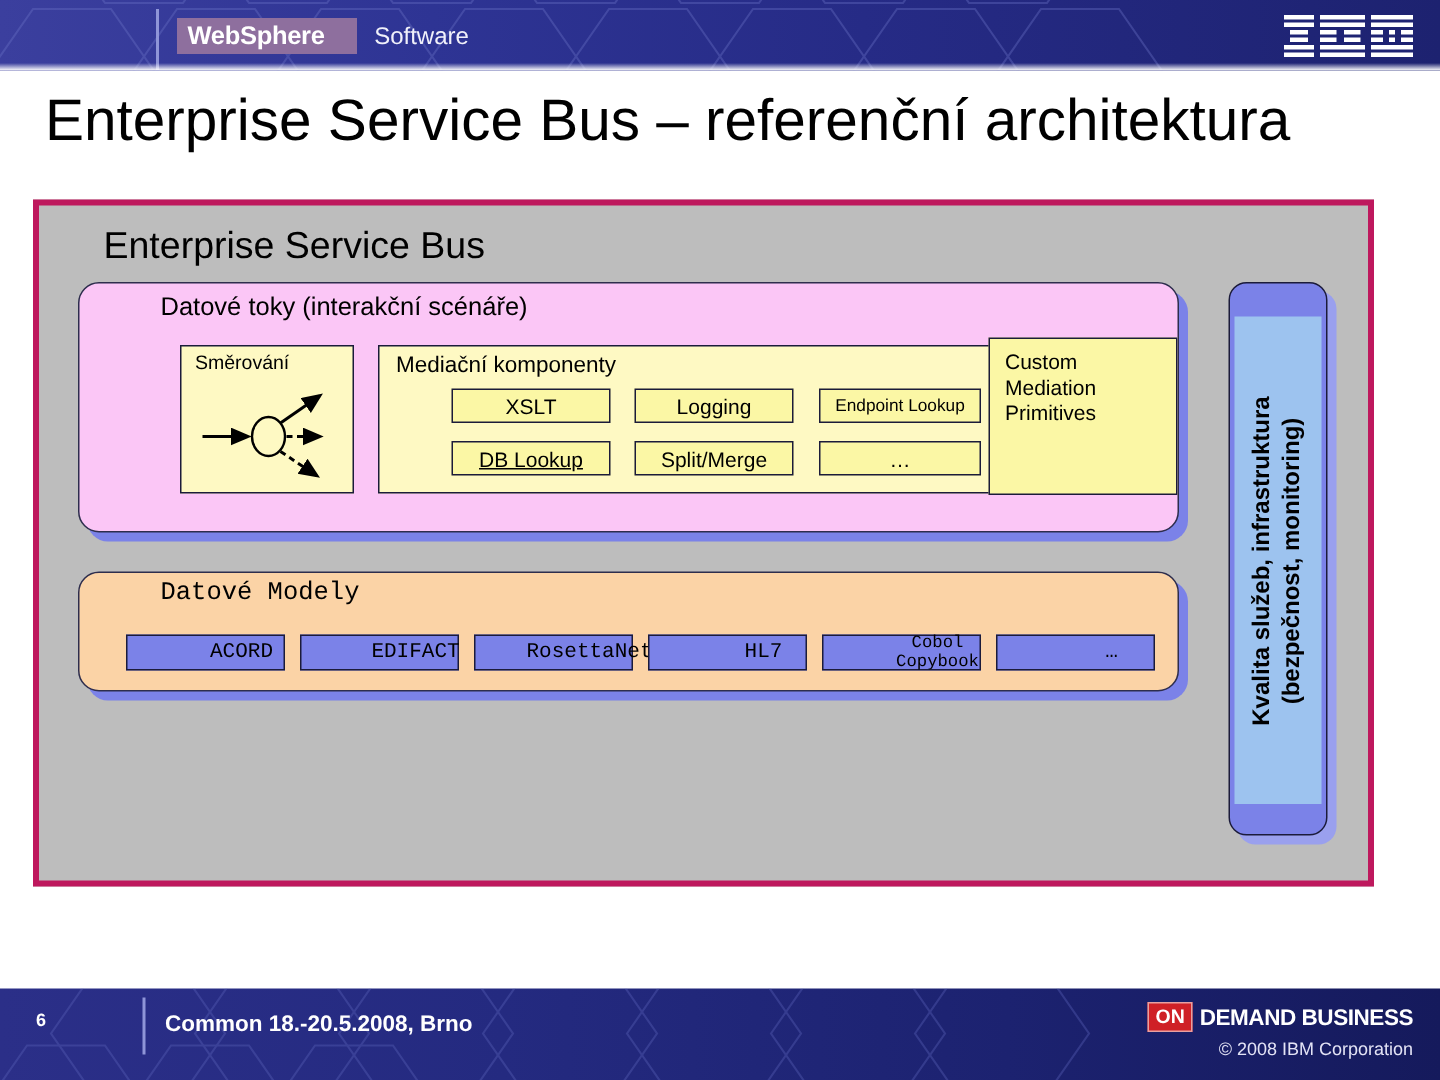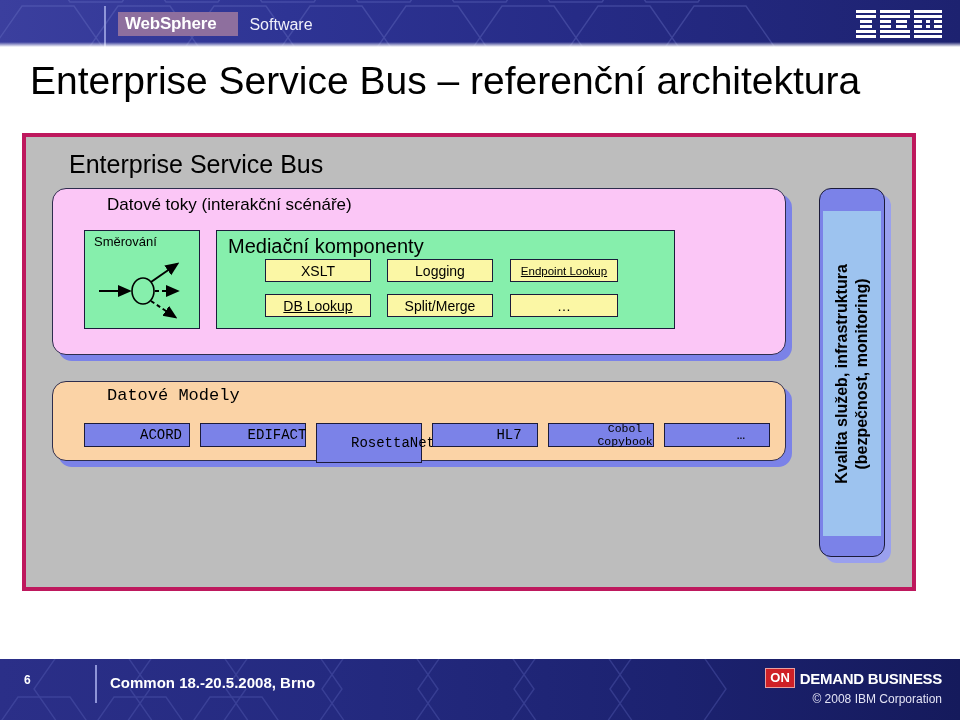--- a/index.html
+++ b/index.html
@@ -107,29 +107,30 @@
   .flows { left: 26px; top: 51px; width: 734px; height: 167px;
            background: #fbc6f6; }
   .models { left: 26px; top: 244px; width: 734px; height: 80px;
             background: #fbd3a6; font-family: Liberation Mono, monospace; }
   .protocols { left: 26px; top: 340px; width: 734px; height: 80px;
                background: #d9f7cd; }
 
   
   .blue-panel {
     position: absolute;
-    background: #86efac;
+    background: #fef9c3;
     border: 1px solid #1b1b3a;
     box-sizing: border-box;
+    margin-left: 36px;
   }
   .routing-panel { left: 31px; top: 41px; width: 116px; height: 99px; }
   .mediation-panel { left: 163px; top: 41px; width: 459px; height: 99px; }
   .mediation-label {
     position: absolute; left: 11px; top: 4px;
-    font-size: 20px; color: #000;
+    font-size: 15px; color: #000;
     white-space: nowrap;
   }
 
   
   .chip-yellow {
     position: absolute;
     background: #fbf7a5;
     border: 1px solid #1b1b3a;
     box-sizing: border-box;
     display: flex; align-items: center; justify-content: center;
@@ -324,35 +325,38 @@
           <line x1="64" y1="40" x2="86" y2="40" stroke="#000" stroke-width="2" stroke-dasharray="4,3" marker-end="url(#ah)"></line>
           <line x1="60" y1="50" x2="84" y2="66" stroke="#000" stroke-width="2" stroke-dasharray="4,3" marker-end="url(#ah)"></line>
         </svg>
       </div>
 
       <div class="blue-panel mediation-panel">
         <div class="mediation-label">Mediační komponenty</div>
         <div id="mediation-chips">
             <div class="chip-yellow" style="left: 48px; top: 28px; width: 106px; height: 23px;">XSLT</div>
             <div class="chip-yellow" style="left: 170px; top: 28px; width: 106px; height: 23px;">Logging</div>
-            <div class="chip-yellow small" style="left: 293px; top: 28px; width: 108px; height: 23px; text-decoration: underline;">Endpoint Lookup</div>
+            <div class="chip-yellow small" style="left: 293px; top: 28px; width: 108px; height: 23px;">Endpoint Lookup</div>
             <div class="chip-yellow" style="left: 48px; top: 63px; width: 106px; height: 23px; text-decoration: underline;">DB Lookup</div>
             <div class="chip-yellow" style="left: 170px; top: 63px; width: 106px; height: 23px;">Split/Merge</div>
             <div class="chip-yellow" style="left: 293px; top: 63px; width: 108px; height: 23px;">…</div>
           </div>
       </div>
 
+      <div class="custom-prims">
+        <span id="cmp-text"><div>Custom</div><div>Mediation</div><div>Primitives</div></span>
+      </div>
     </div>
 
     <div class="section models">
       <div class="section-title" style="top:4px;">Datové Modely</div>
       <div id="model-chips">
           <div class="chip-blue" style="left: 31px; top: 41px; width: 106px; height: 24px;">ACORD</div>
           <div class="chip-blue" style="left: 147px; top: 41px; width: 106px; height: 24px;">EDIFACT</div>
-          <div class="chip-blue" style="left: 263px; top: 41px; width: 106px; height: 40px;">RosettaNet</div>
+          <div class="chip-blue" style="left: 263px; top: 41px; width: 106px; height: 24px;">RosettaNet</div>
           <div class="chip-blue" style="left: 379px; top: 41px; width: 106px; height: 24px;">HL7</div>
           <div class="chip-blue tiny" style="left: 495px; top: 41px; width: 106px; height: 24px;">Cobol Copybook</div>
           <div class="chip-blue" style="left: 611px; top: 41px; width: 106px; height: 24px;">…</div>
         </div>
     </div>
 
 
     <div class="qos-bar">
       <div class="qos-inner">
         <div class="qos-text">

